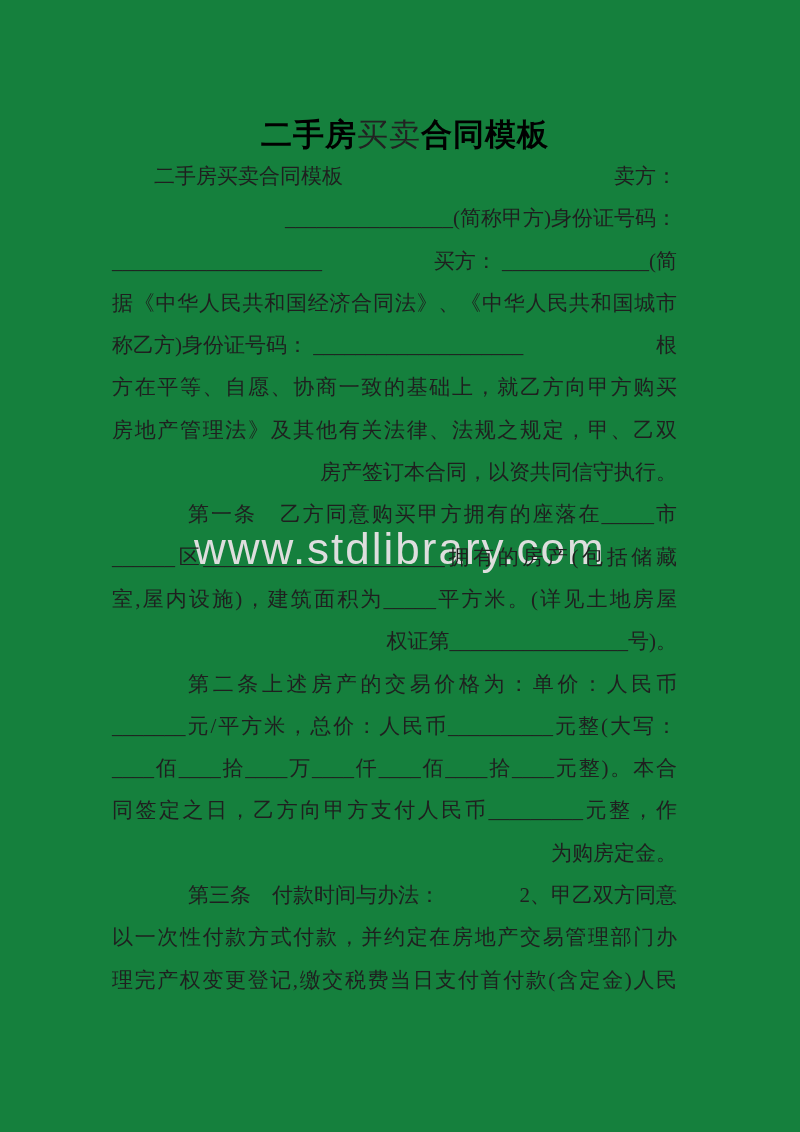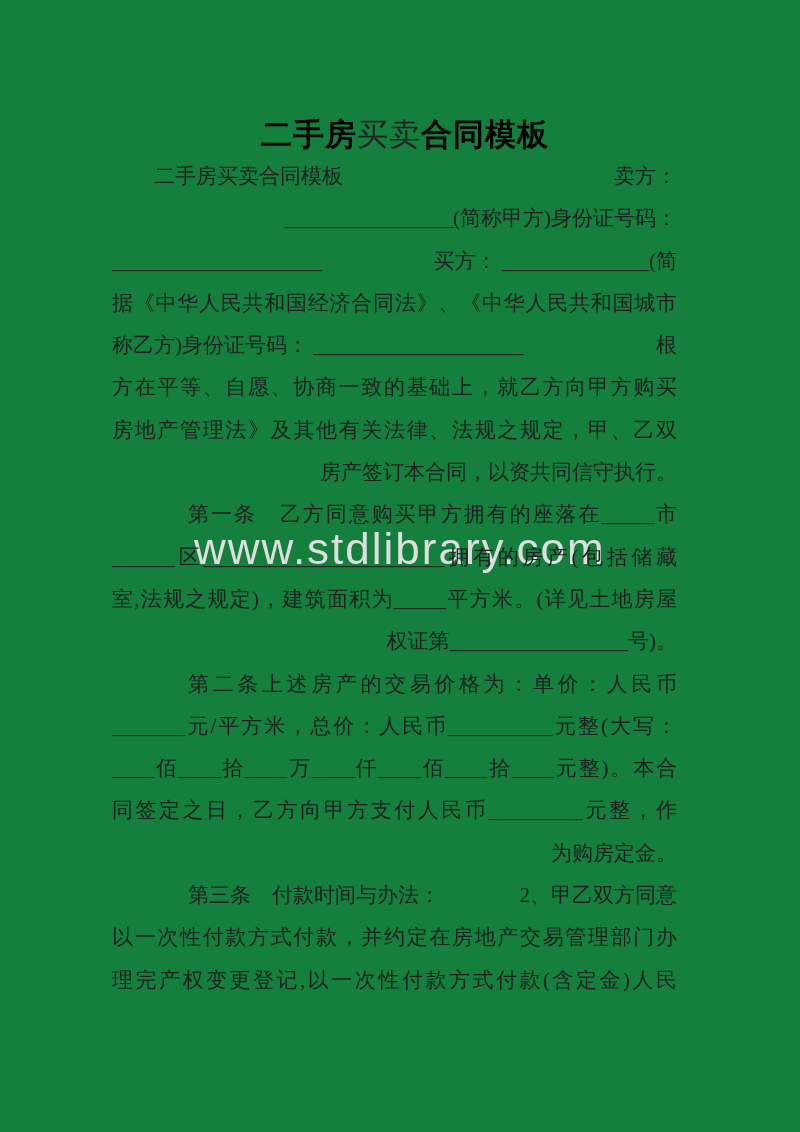--- a/index.html
+++ b/index.html
@@ -72,25 +72,25 @@
       <div class="line split" style="padding-left: 42px;"><span class="seg">二手房买卖合同模板</span><span class="seg">卖方：</span></div>
       <div class="line left">________________(简称甲方)身份证号码：</div>
       <div class="line split"><span class="seg">____________________</span><span class="seg">买方： ______________(简</span></div>
       <div class="line justify">据《中华人民共和国经济合同法》、《中华人民共和国城市</div>
       <div class="line split"><span class="seg">称乙方)身份证号码： ____________________</span><span class="seg">根</span></div>
       <div class="line justify">方在平等、自愿、协商一致的基础上，就乙方向甲方购买</div>
       <div class="line justify">房地产管理法》及其他有关法律、法规之规定，甲、乙双</div>
       <div class="line left">房产签订本合同，以资共同信守执行。</div>
       <div class="line justify" style="padding-left: 76px;">第一条　乙方同意购买甲方拥有的座落在_____市</div>
       <div class="line justify">______区_______________________拥有的房产(包括储藏</div>
-      <div class="line justify">室,法规之规定)，建筑面积为_____平方米。(详见土地房屋</div>
+      <div class="line justify">室,屋内设施)，建筑面积为_____平方米。(详见土地房屋</div>
       <div class="line left">权证第_________________号)。</div>
       <div class="line justify" style="padding-left: 76px;">第二条上述房产的交易价格为：单价：人民币</div>
       <div class="line justify">_______元/平方米，总价：人民币__________元整(大写：</div>
       <div class="line justify">____佰____拾____万____仟____佰____拾____元整)。本合</div>
       <div class="line justify">同签定之日，乙方向甲方支付人民币_________元整，作</div>
       <div class="line left">为购房定金。</div>
       <div class="line split" style="padding-left: 76px; gap: 29px;"><span class="seg">第三条　付款时间与办法：</span><span class="seg">2、甲乙双方同意</span></div>
       <div class="line justify">以一次性付款方式付款，并约定在房地产交易管理部门办</div>
-      <div class="line justify">理完产权变更登记,以一次性付款方式付款(含定金)人民</div>
+      <div class="line justify">理完产权变更登记,缴交税费当日支付首付款(含定金)人民</div>
     </div>
 
 </div>
 
 </body></html>

